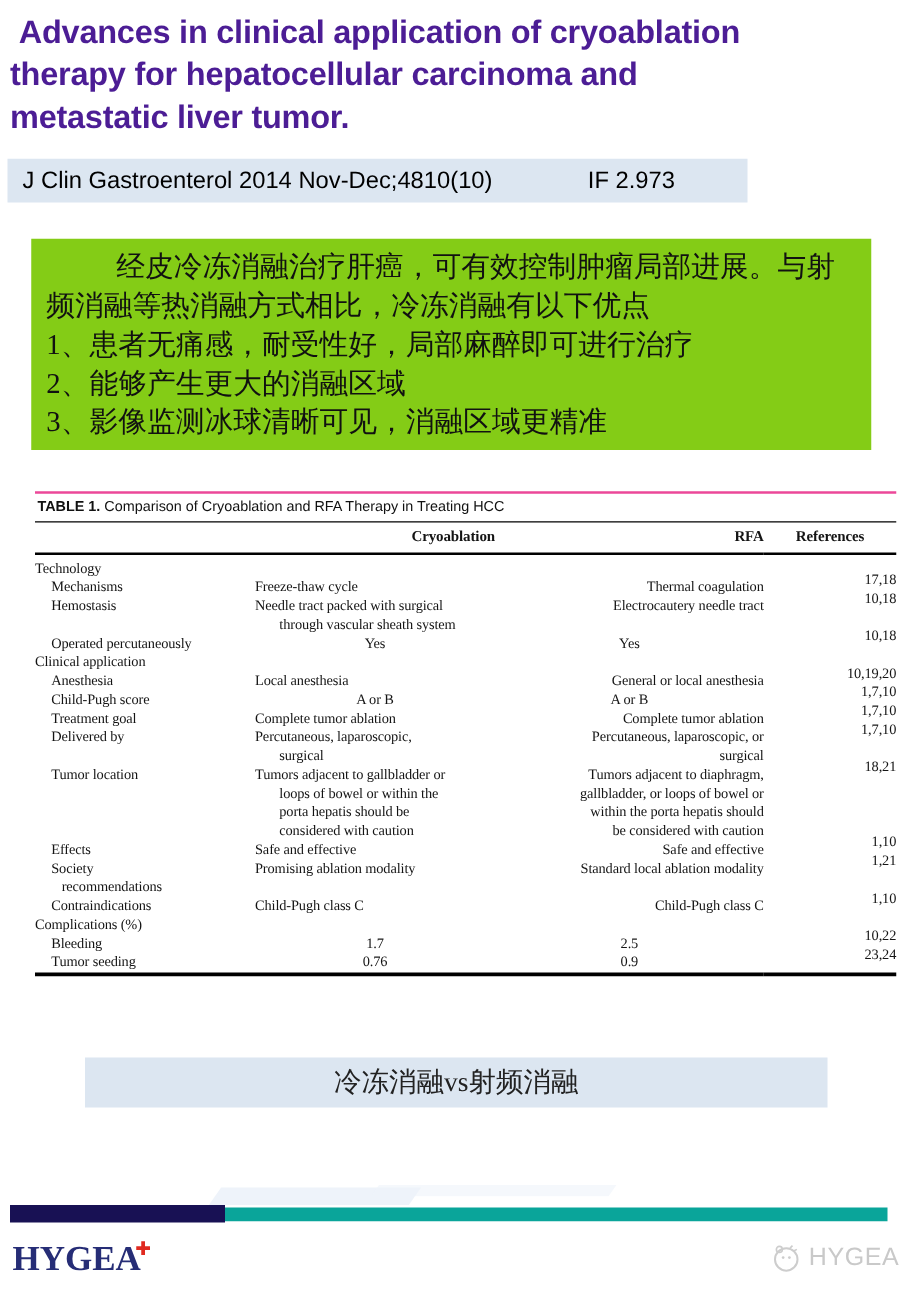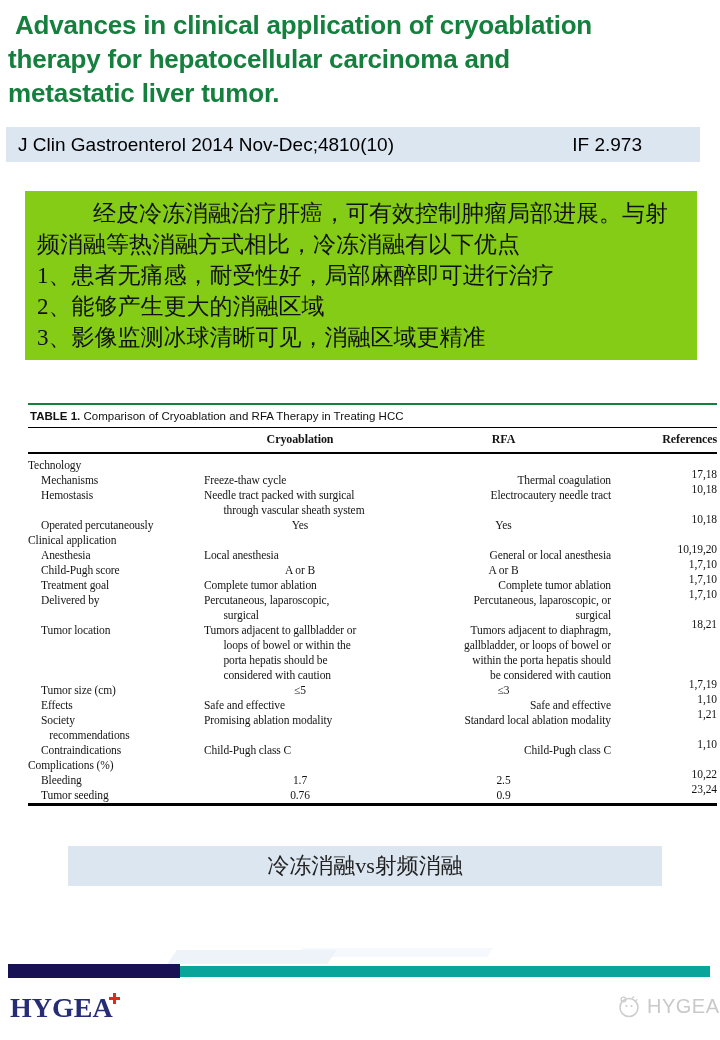--- a/index.html
+++ b/index.html
@@ -4,58 +4,58 @@
 <style>
   html,body{margin:0;padding:0;}
   body{
     width:720px;height:1040px;position:relative;background:#ffffff;
     font-family:"Liberation Sans",sans-serif;color:#000;overflow:hidden;
   }
   .abs{position:absolute;}
   
   .slide-title{
     left:8px;top:8px;width:706px;
-    font-size:26px;line-height:34px;font-weight:bold;color:#15803d;
+    font-size:26px;line-height:34px;font-weight:bold;color:#4c1d95;
     white-space:pre-wrap;letter-spacing:-0.2px;
   }
   
   .citation-bar{
-    left:6px;top:127px;width:694px;height:35px;background:#dce6f1;
+    left:6px;top:127px;width:592px;height:35px;background:#dce6f1;
     display:flex;align-items:center;justify-content:space-between;
     box-sizing:border-box;padding:0 58px 0 12px;font-size:19px;color:#000;
   }
   
   .cn-box{
     left:25px;top:191px;width:672px;height:169px;background:#84cc16;
     box-sizing:border-box;padding:7px 12px 0 12px;
     font-family:"Liberation Serif","DejaVu Sans",serif;
     font-size:23px;line-height:31px;color:#111;
     white-space:pre-wrap;text-indent:56px;
   }
   
   .journal-table{
-    left:28px;top:403px;width:689px;border-top:2px solid #15803d;
+    left:28px;top:393px;width:689px;border-top:2px solid #ec4899;
     letter-spacing:-0.1px;
   }
   .tbl-caption{
     font-size:11.5px;color:#111;padding:5px 0 5px 2px;
     border-bottom:1.5px solid #000;letter-spacing:0;
   }
   .tbl-caption b{font-weight:bold;}
   table.tbl{
     width:689px;table-layout:fixed;border-collapse:collapse;
     border-bottom:3px solid #000;
     font-family:"Liberation Serif",serif;font-size:11.5px;line-height:15px;color:#141414;
   }
   table.tbl th{
     font-weight:bold;font-size:12px;padding:4px 0 5px 0;
     border-bottom:2px solid #000;font-family:"Liberation Serif",serif;
   }
-  th.h-cryo,th.h-rfa{text-align:center;}
-  th.h-refs{text-align:right;padding-right:10px;}
+  th.h-cryo,th.h-rfa{text-align:right;}
+  th.h-refs{padding-right:10px;}
   table.tbl td{vertical-align:top;white-space:pre-wrap;padding:0;}
   tbody tr:first-child td{padding-top:4px;margin-top:36px;}
   td.lbl{padding-left:3px;}
   td.lbl.ind1{padding-left:13px;}
   td.cryo{padding-left:4px;}
   td.rfa{padding-left:22px;text-align:right;}
   td.cryo.ctr{text-align:center;padding-left:0;}
   td.rfa.ctr{text-align:center;padding-left:0;}
   td.refs{text-align:right;padding-right:12px;}
   .refs-val{position:relative;top:-6px;}
@@ -185,26 +185,20 @@
        loops of bowel or within the
        porta hepatis should be
        considered with caution</td>
           <td class="rfa">Tumors adjacent to diaphragm,
        gallbladder, or loops of bowel or
        within the porta hepatis should
        be considered with caution</td>
           <td class="refs"><span class="refs-val">18,21</span></td>
         </tr>
         <tr>
-          <td class="lbl ind1">Tumor size (cm)</td>
-          <td class="cryo ctr">≤5</td>
-          <td class="rfa ctr">≤3</td>
-          <td class="refs"><span class="refs-val">1,7,19</span></td>
-        </tr>
-        <tr>
           <td class="lbl ind1">Effects</td>
           <td class="cryo">Safe and effective</td>
           <td class="rfa">Safe and effective</td>
           <td class="refs"><span class="refs-val">1,10</span></td>
         </tr>
         <tr>
           <td class="lbl ind1">Society
    recommendations</td>
           <td class="cryo">Promising ablation modality</td>
           <td class="rfa">Standard local ablation modality</td>

